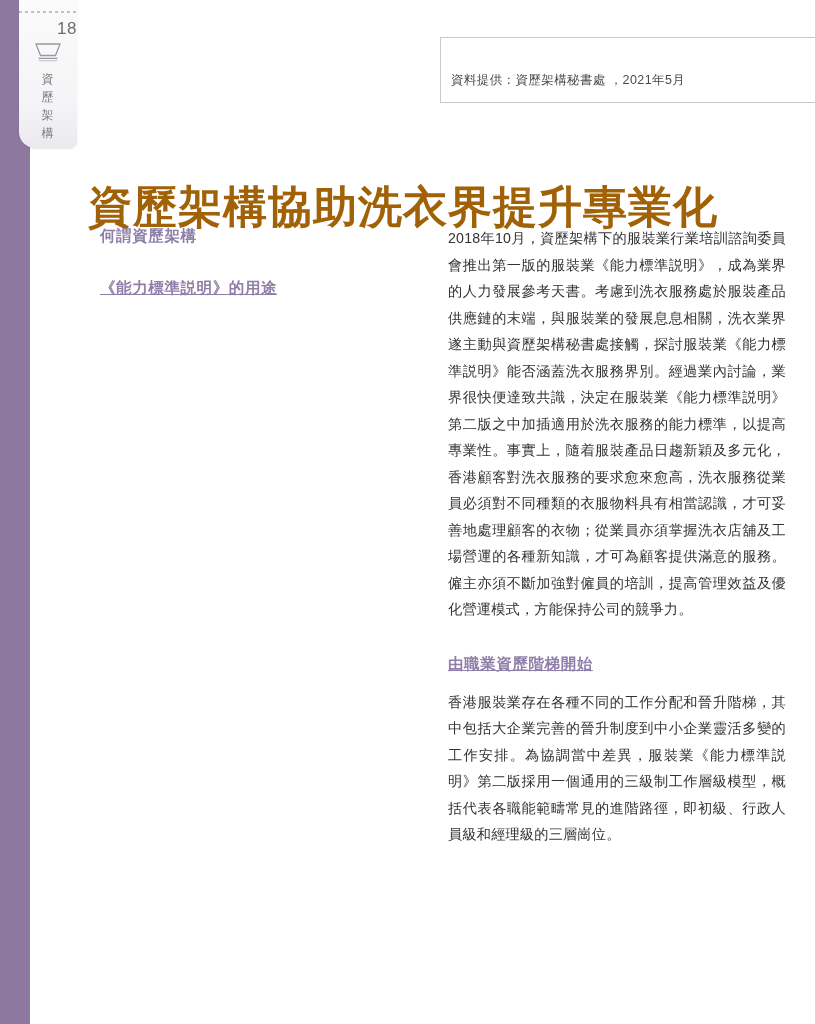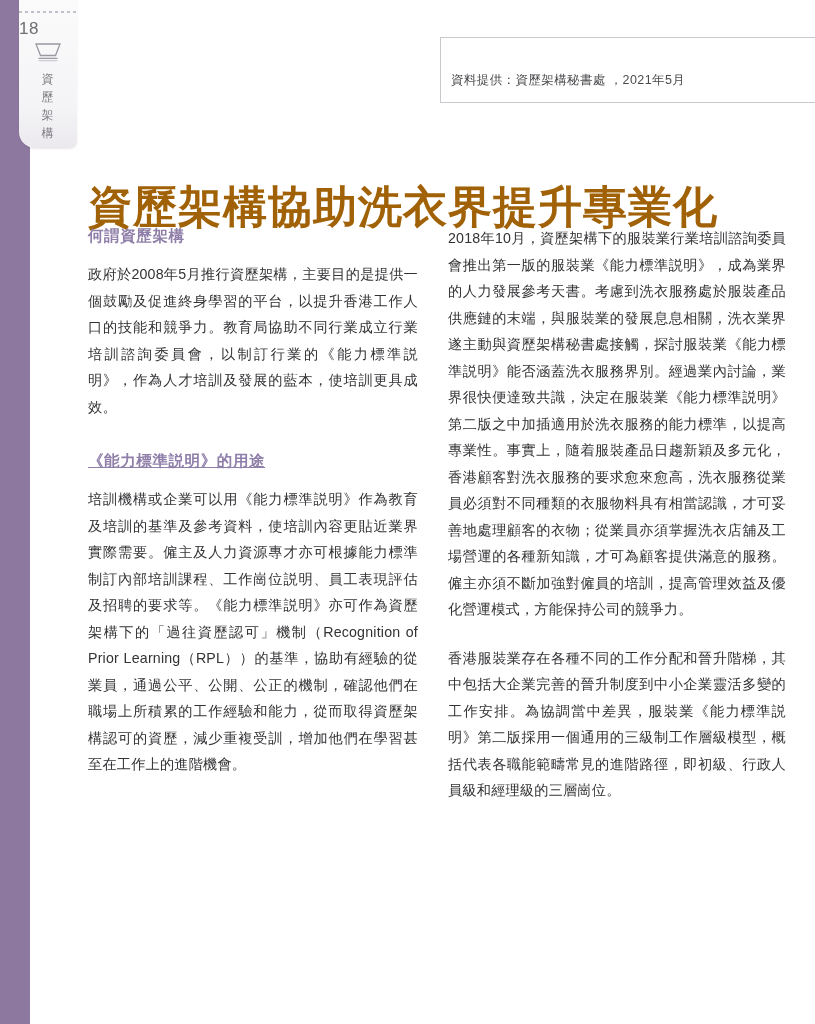--- a/index.html
+++ b/index.html
@@ -23,21 +23,21 @@
     border-bottom-right-radius:7px;
     box-shadow:0 1px 2px rgba(0,0,0,.10);
     overflow:hidden;
   }
   .tab-stitch{
     position:absolute;left:0;top:11px;width:58px;height:2px;
     background-image:repeating-linear-gradient(to right,#b9b3c0 0 3px,transparent 3px 6px);
     opacity:.85;
   }
   .tab-num{
-    position:absolute;top:19px;left:0;width:58px;text-align:left;
+    position:absolute;top:19px;left:0;width:58px;text-align:right;
     font-size:17px;color:#6e6e73;letter-spacing:.5px;
   }
   .tab-icon{
     position:absolute;top:41px;left:15px;width:28px;height:22px;
   }
   .tab-vtext{
     position:absolute;top:70px;left:0;width:58px;
     text-align:center;
     font-size:12px;color:#7e7c82;line-height:18px;
     letter-spacing:1px;
@@ -63,21 +63,21 @@
     position:absolute;left:88px;top:148px;
     font-size:44px;line-height:60px;font-weight:bold;
     color:#a16207;letter-spacing:1px;
     white-space:nowrap;
   }
 
   
   .col{
     position:absolute;top:225px;width:330px;
   }
-  .col-left{left:88px;}
+  .col-left{left:100px;}
   .col-right{left:448px;width:338px;}
 
   h3.sec{
     margin:0 0 14px 0;
     font-size:15.5px;font-weight:bold;color:#8f7fa9;
     letter-spacing:.6px;line-height:22px;
   }
   h3.sec.spaced{margin-top:30px;text-decoration:underline;}
 
   p.body{
@@ -114,23 +114,22 @@
 </div>
 
 <div class="infobox">
   <div class="infobox-text">資料提供：資歷架構秘書處 ，2021年5月</div>
 </div>
 
 <h1 class="title">資歷架構協助洗衣界提升專業化</h1>
 
 <div class="col col-left">
   <h3 class="sec">何謂資歷架構</h3>
-  <p class="body">政府於2008年5月推行資歷架構，主要目的是提供一個鼓勵及促進終身學習的平台，以提升香港工作人口的技能和競爭力。教育局協助不同行業成立行業培訓諮詢委員會，以制訂行業的《能力標準説明》，作為人才培訓及發展的藍本，使培訓更具成效。</p>
 
   <h3 class="sec spaced">《能力標準説明》的用途</h3>
-  <p class="body">培訓機構或企業可以用《能力標準説明》作為教育及培訓的基準及參考資料，使培訓內容更貼近業界實際需要。僱主及人力資源專才亦可根據能力標準制訂內部培訓課程、工作崗位説明、員工表現評估及招聘的要求等。《能力標準説明》亦可作為資歷架構下的「過往資歷認可」機制（Recognition of Prior Learning（RPL））的基準，協助有經驗的從業員，通過公平、公開、公正的機制，確認他們在職場上所積累的工作經驗和能力，從而取得資歷架構認可的資歷，減少重複受訓，增加他們在學習甚至在工作上的進階機會。</p>
 </div>
 
 <div class="col col-right">
   <p class="body">2018年10月，資歷架構下的服裝業行業培訓諮詢委員會推出第一版的服裝業《能力標準説明》，成為業界的人力發展參考天書。考慮到洗衣服務處於服裝產品供應鏈的末端，與服裝業的發展息息相關，洗衣業界遂主動與資歷架構秘書處接觸，探討服裝業《能力標準説明》能否涵蓋洗衣服務界別。經過業內討論，業界很快便達致共識，決定在服裝業《能力標準説明》第二版之中加插適用於洗衣服務的能力標準，以提高專業性。事實上，隨着服裝產品日趨新穎及多元化，香港顧客對洗衣服務的要求愈來愈高，洗衣服務從業員必須對不同種類的衣服物料具有相當認識，才可妥善地處理顧客的衣物；從業員亦須掌握洗衣店舖及工場營運的各種新知識，才可為顧客提供滿意的服務。僱主亦須不斷加強對僱員的培訓，提高管理效益及優化營運模式，方能保持公司的競爭力。</p>
 
+  <h3 class="sec spaced">由職業資歷階梯開始</h3>
   <p class="body"><span>香港服裝業存在各種不同的工作分配和晉升階梯，其中包括大企業完善的晉升制度到中小企業靈活多變的工作安排。為協調當中差異，服裝業《能力標準説明》第二版採用一個通用的三級制工作層級模型，概括代表各職能範疇常見的進階路徑，即初級、行政人員級和經理級的三層崗位。</span></p>
 </div>
 
 </body></html>

